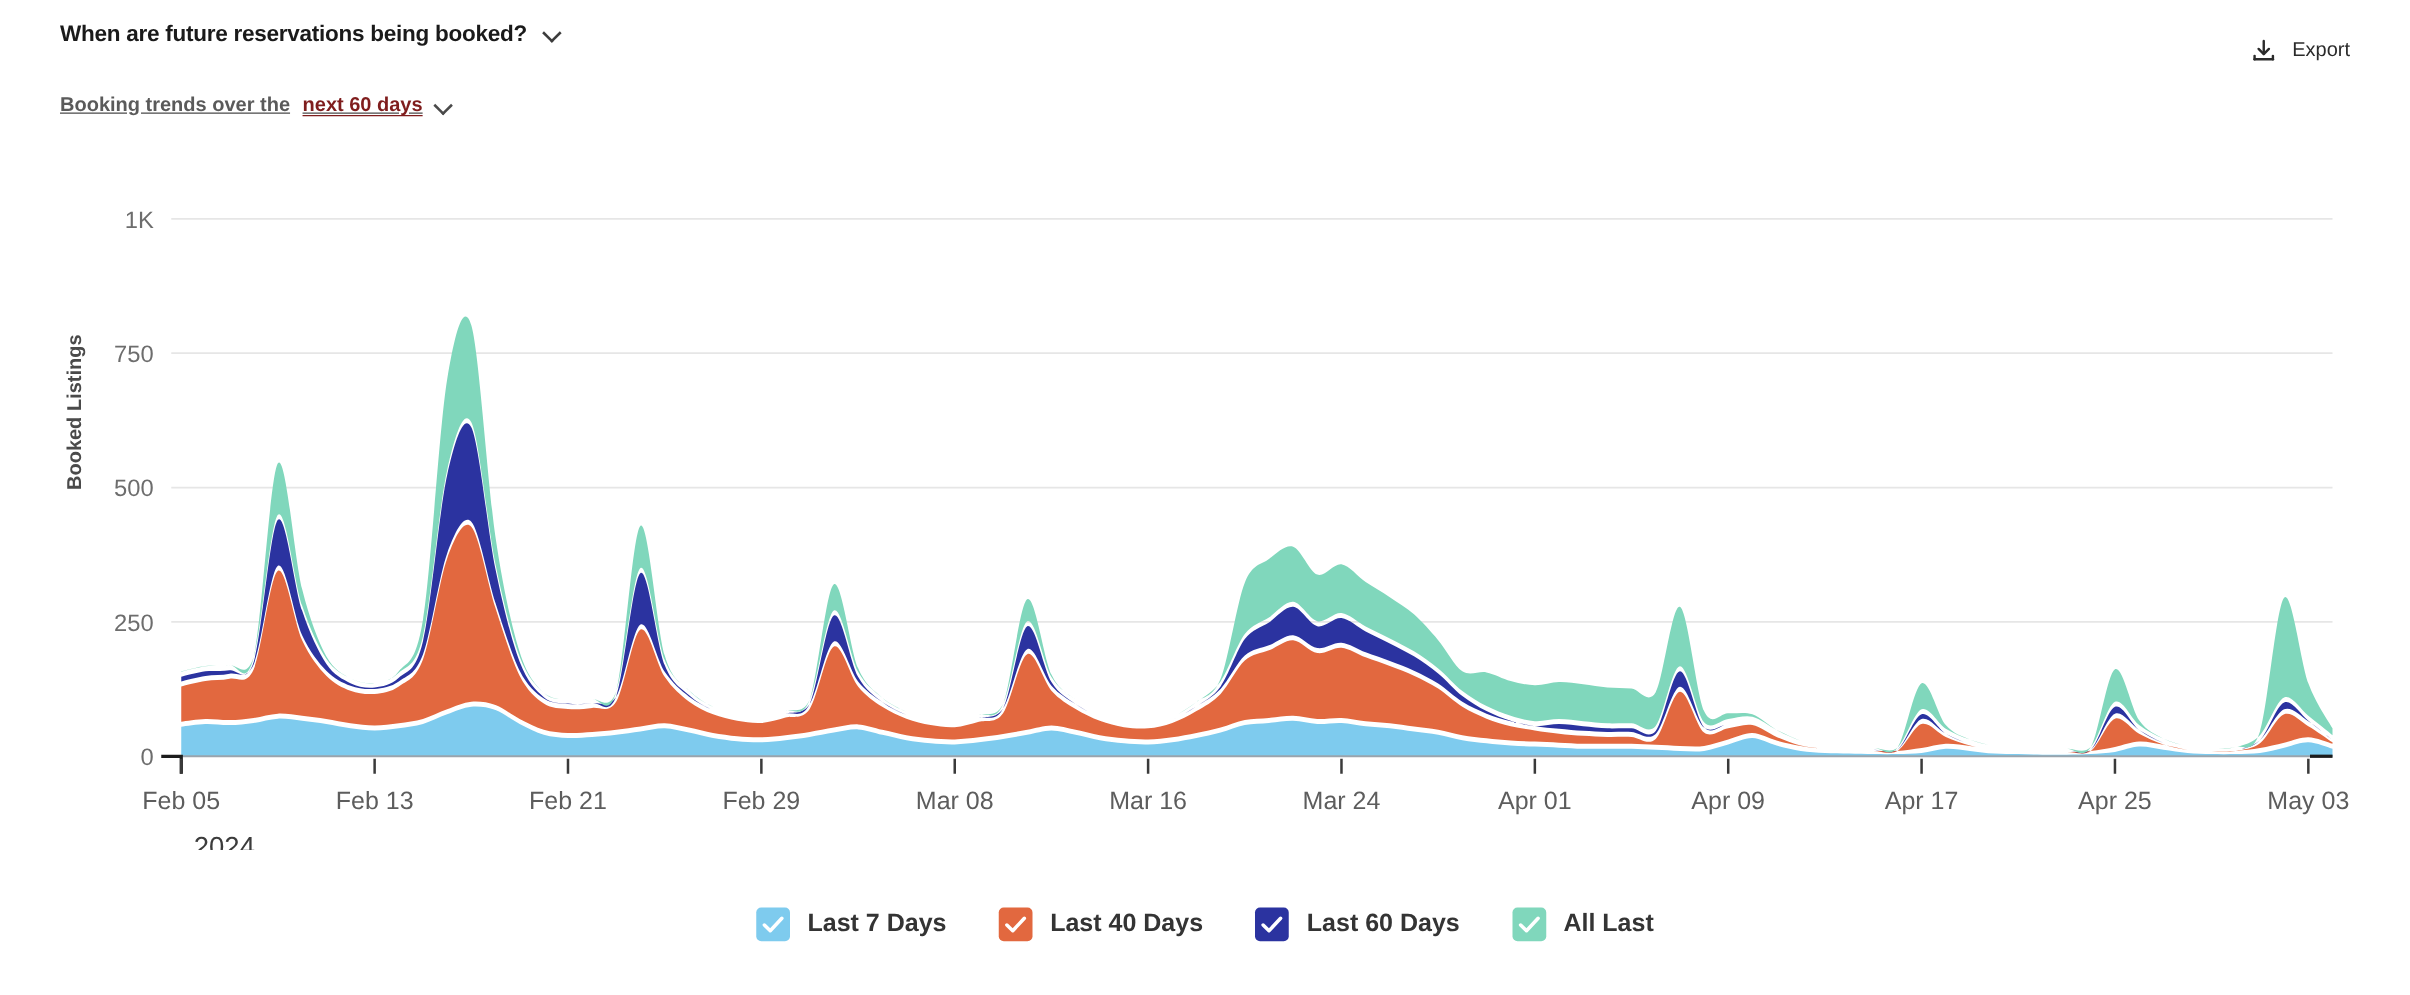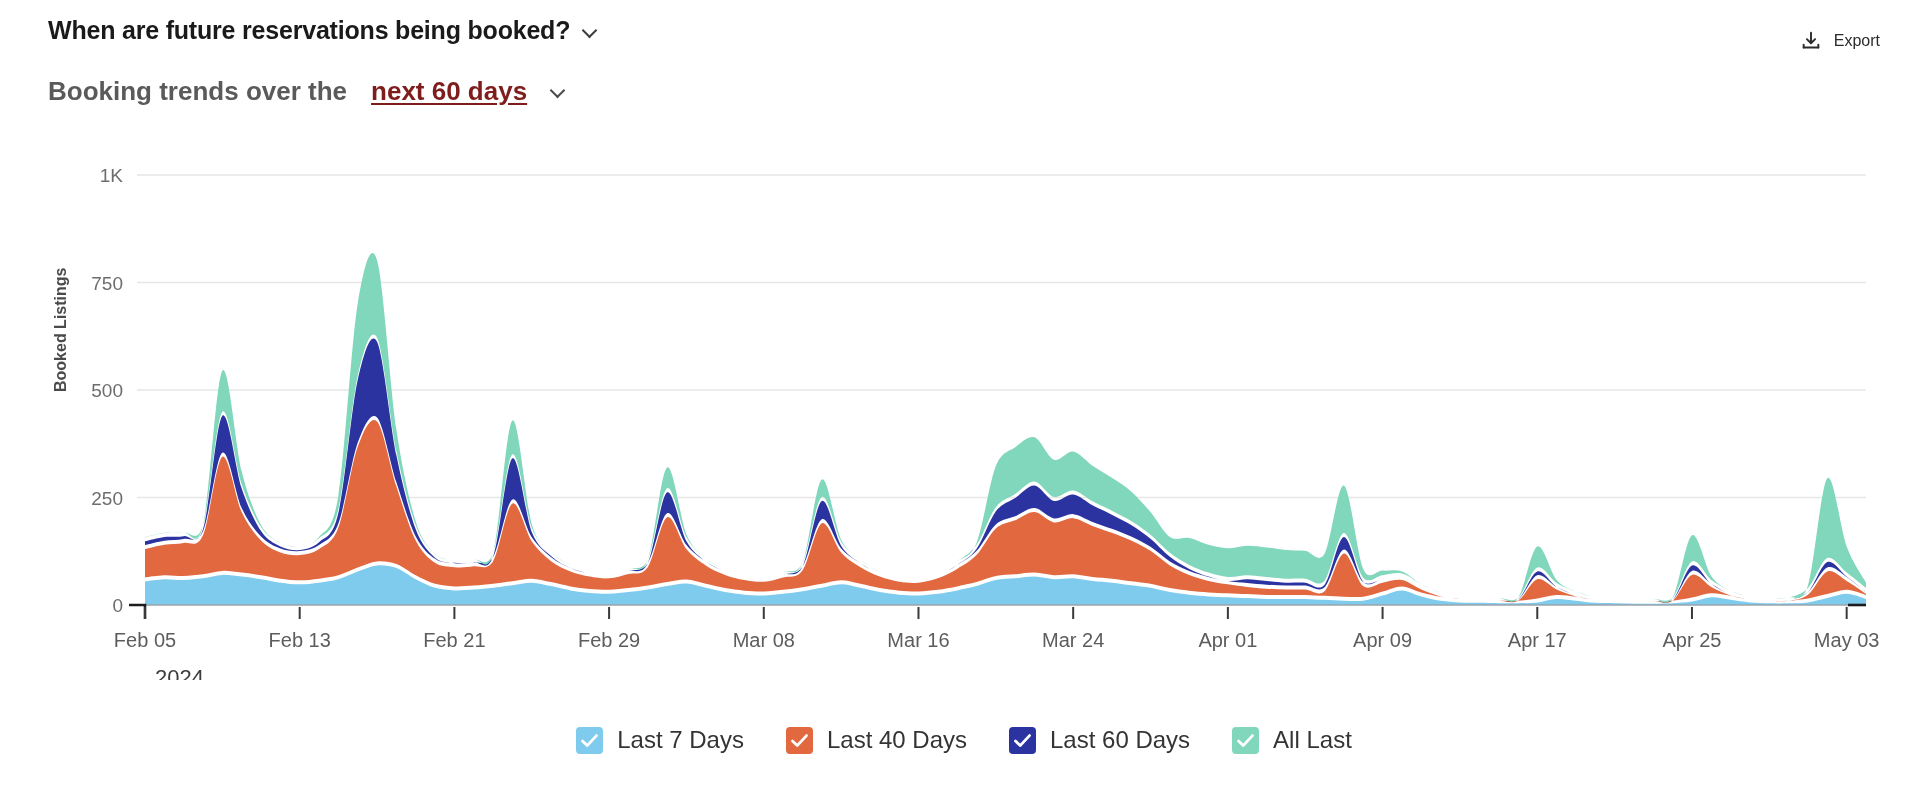--- a/index.html
+++ b/index.html
@@ -23,21 +23,21 @@
     position: absolute;
     top: 18px; left: 48px; right: 48px;
     height: 46px;
   }
   .title-row {
     display: flex;
     align-items: center;
     gap: 12px;
   }
   .chart-title {
-    font-size: 25px;
+    font-size: 18px;
     font-weight: bold;
     color: #1a1a1a;
     letter-spacing: -0.2px;
     line-height: 1;
     white-space: nowrap;
   }
   .chev {
     display: inline-block;
     width: 16px; height: 16px;
     position: relative;
@@ -67,24 +67,25 @@
     font-weight: normal;
   }
   .dl-icon { width: 22px; height: 22px; display:block; }
 
   
   .subtitle-row {
     position: absolute;
     top: 76px; left: 48px;
     display: flex;
     align-items: center;
-    gap: 24px;
-    font-size: 26px;
+    gap: 10px;
+    font-size: 16px;
     color: #4a4a4a;
     font-weight: bold;
+    text-decoration: underline;
   }
   .sub-static { font-weight: bold; color: #5a5a5a; }
   .sub-link {
     font-weight: bold;
     color: #7f1d1d;
     text-decoration: underline;
     text-underline-offset: 3px;
     cursor: pointer;
   }
   .chev-sm { width: 15px; height: 15px; position: relative; display:inline-block; }
@@ -138,22 +139,22 @@
     user-select: none;
   }
   .legend-box {
     width: 27px; height: 27px;
     border-radius: 4px;
     position: relative;
     flex: 0 0 auto;
   }
   .legend-box svg { position: absolute; left: 0; top: 0; }
   .legend-text {
-    font-size: 24px;
-    font-weight: normal;
+    font-size: 20px;
+    font-weight: bold;
     color: #343434;
     white-space: nowrap;
   }
 </style>
 </head>
 <body>
 
 <div id="page">
 
   <div class="header">

